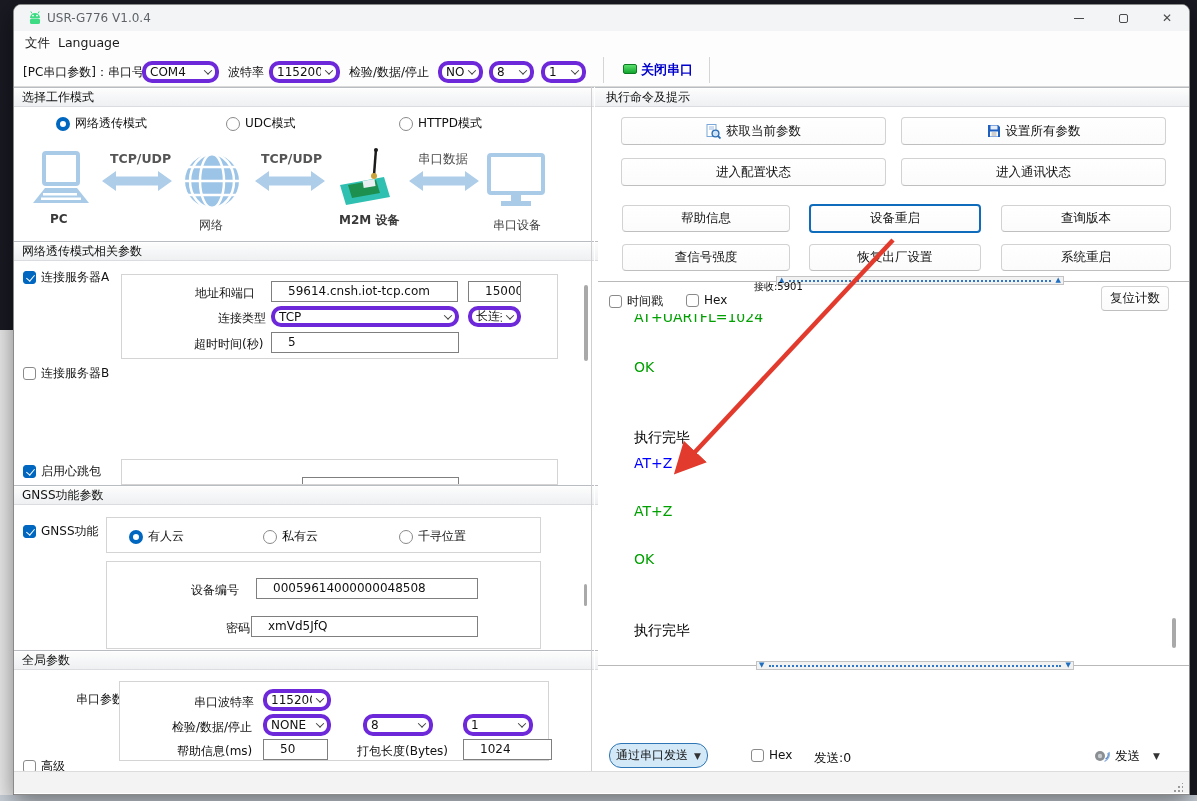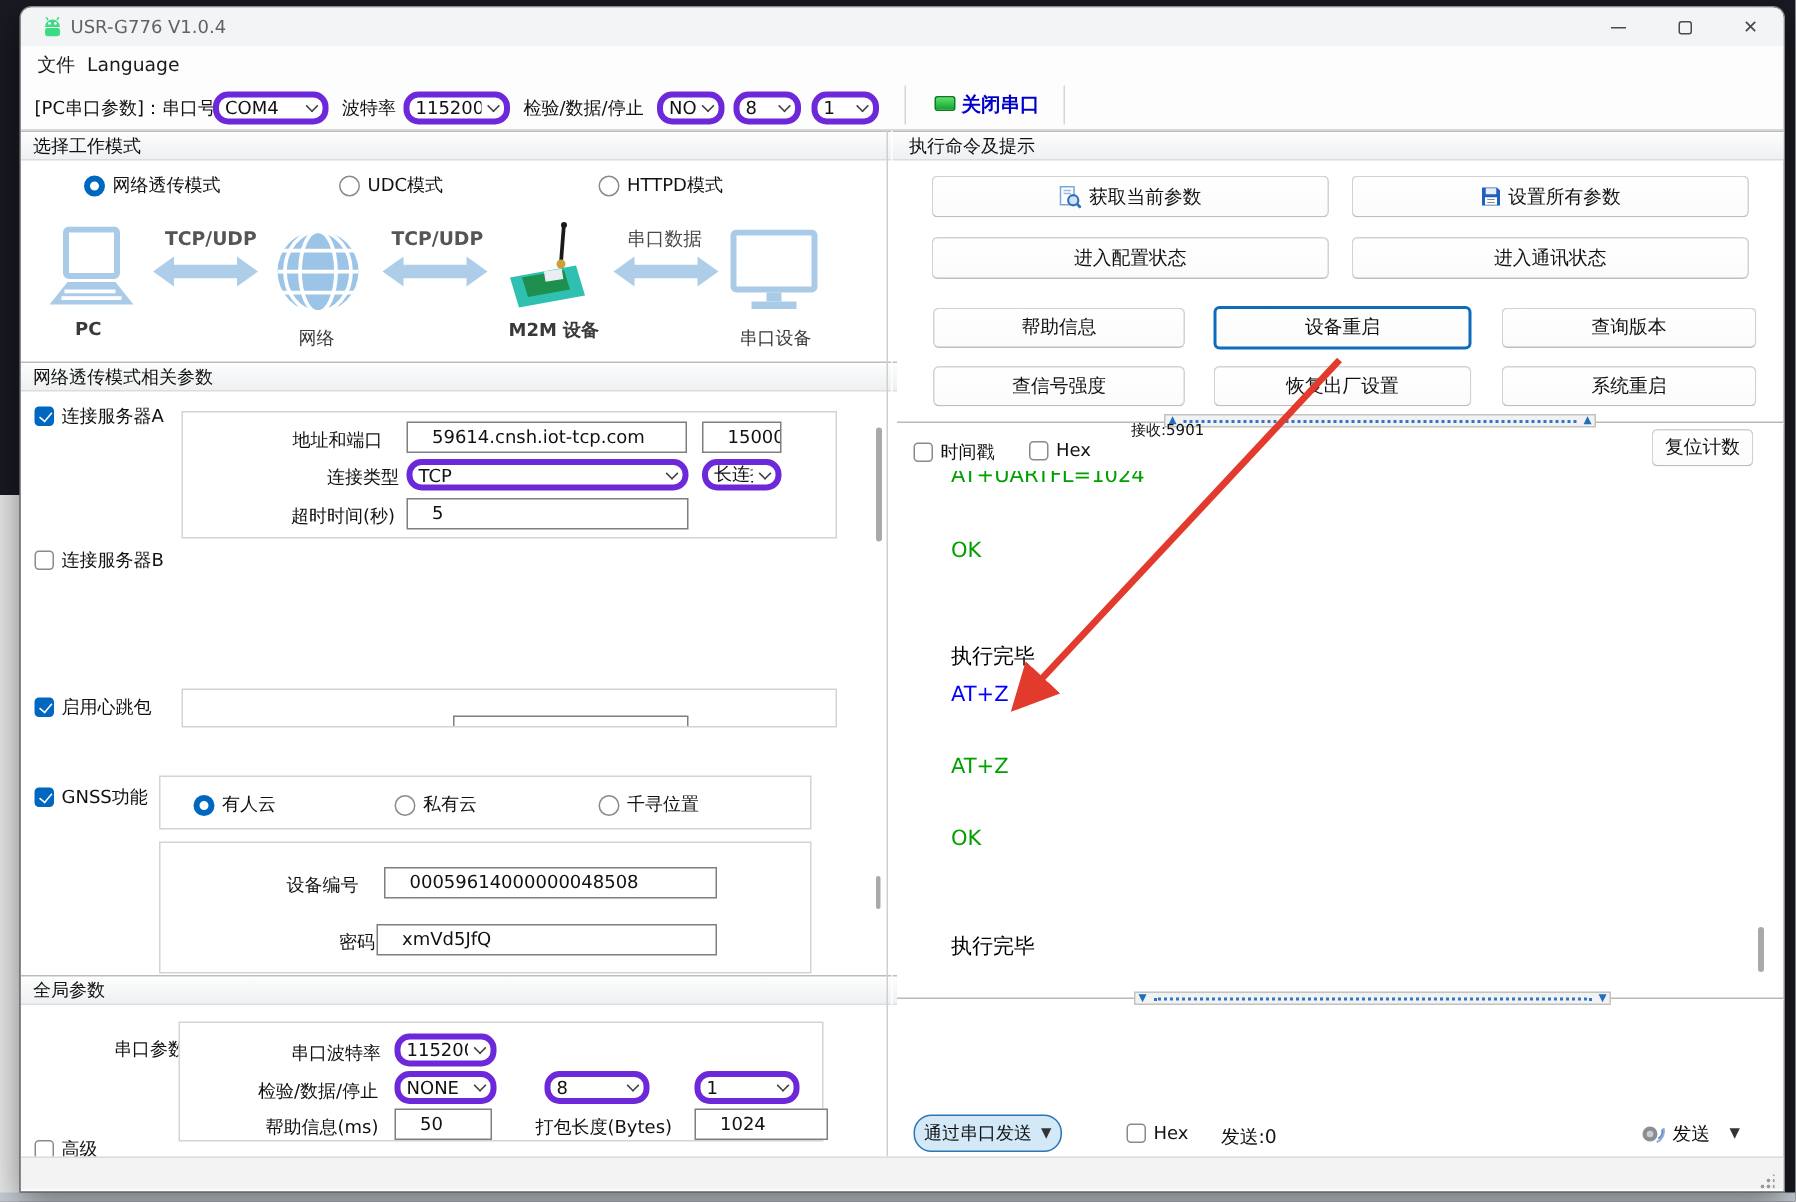--- a/index.html
+++ b/index.html
@@ -250,20 +250,21 @@
   <div class="cbrow" style="left:9px;top:458px">
     <span class="cb on"></span>
     <span>启用心跳包</span>
   </div>
   <div class="panelbox" style="left:107px;top:454px;width:437px;height:26px;overflow:hidden">
     <div class="ti" style="position:absolute;left:180px;top:17px;width:157px"></div>
   </div>
 
   <div class="scroll-thumb" style="left:570px;top:280px;width:4px;height:76px"></div>
 
+  <div class="hdr" style="left:0;top:480px;width:584px">GNSS功能参数</div>
 
   <div class="cbrow" style="left:9px;top:518px">
     <span class="cb on"></span>
     <span>GNSS功能</span>
   </div>
 
   <div class="panelbox" style="left:92px;top:512px;width:435px;height:36px"></div>
   <div class="cbrow" style="left:115px;top:523px">
     <span class="rd on"></span>
     <span>有人云</span>

